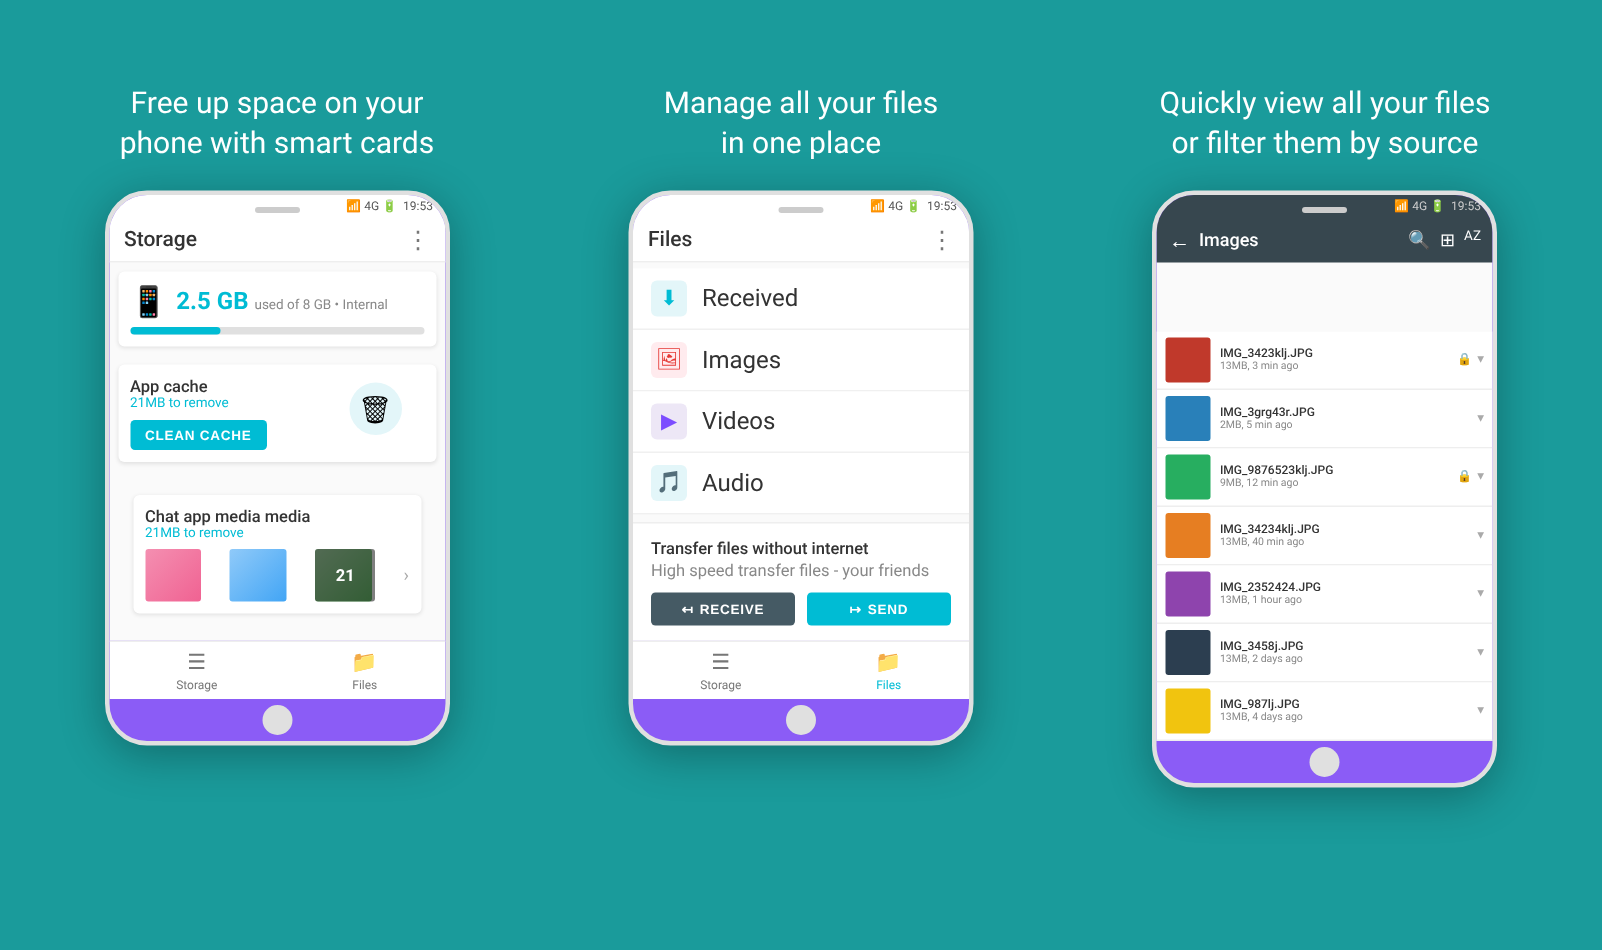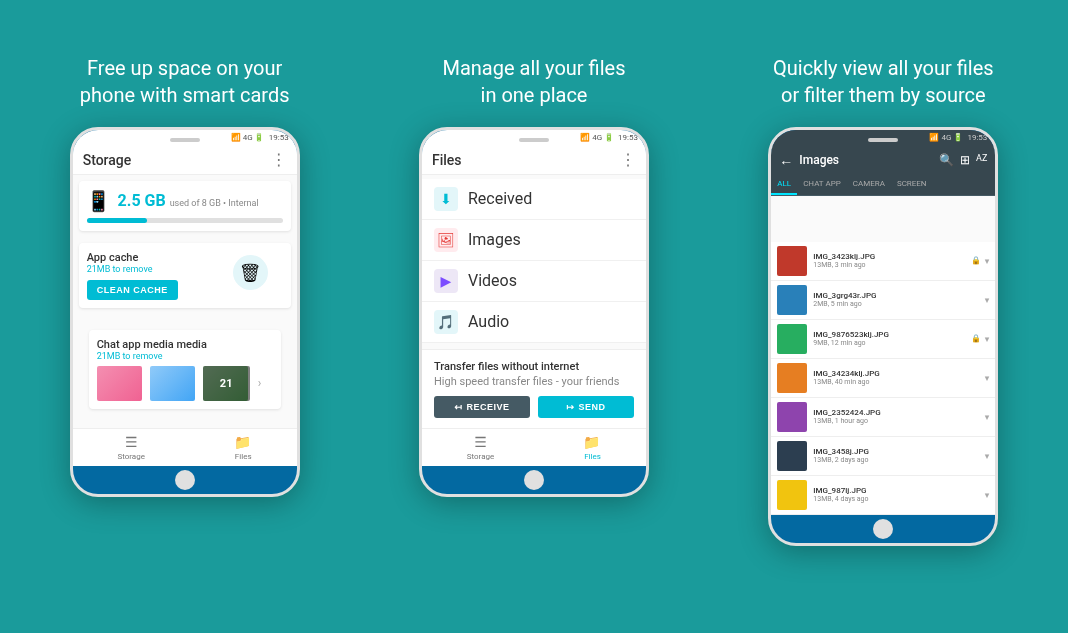--- a/index.html
+++ b/index.html
@@ -29,21 +29,21 @@
     .panel-title {
       color: white;
       font-size: 20px;
       font-weight: 400;
       text-align: center;
       margin-bottom: 18px;
       line-height: 1.35;
     }
     
     .phone {
-      background: #0369a1;
+      background: #8b5cf6;
       border-radius: 28px;
       width: 230px;
       min-height: 370px;
       box-shadow: 0 6px 30px rgba(0,0,0,0.3);
       overflow: hidden;
       position: relative;
       border: 3px solid #e0e0e0;
       display: flex;
       flex-direction: column;
     }
@@ -192,21 +192,21 @@
       font-weight: 500;
       color: #333;
     }
     .chat-media-sub {
       font-size: 9px;
       color: #00bcd4;
       margin-bottom: 5px;
     }
     .media-thumbnails {
       display: flex;
-      gap: 8px;
+      gap: 19px;
       align-items: center;
     }
     .thumb {
       width: 45px;
       height: 35px;
       border-radius: 2px;
       object-fit: cover;
       background: #ddd;
     }
     .thumb-1 { background: linear-gradient(135deg, #f48fb1 0%, #f06292 100%); }
@@ -560,26 +560,20 @@
       <div class="phone-content">
         <div class="images-header">
           <span class="images-header-back">←</span>
           <span class="images-header-title">Images</span>
           <div class="images-header-icons">
             <span>🔍</span>
             <span>⊞</span>
             <span style="font-size:9px;">AZ</span>
           </div>
         </div>
-        <div class="images-filter-tabs">
-          <div class="filter-tab active">ALL</div>
-          <div class="filter-tab">CHAT APP</div>
-          <div class="filter-tab">CAMERA</div>
-          <div class="filter-tab">SCREEN</div>
-        </div>
         <div class="images-list">
 
         <div class="image-row">
     <div class="img-thumb swatch-red"></div>
     <div class="img-info">
       <div class="img-name">IMG_3423klj.JPG</div>
       <div class="img-meta">13MB, 3 min ago</div>
     </div>
     <div class="img-actions">
       <span class="lock-icon">🔒</span>

